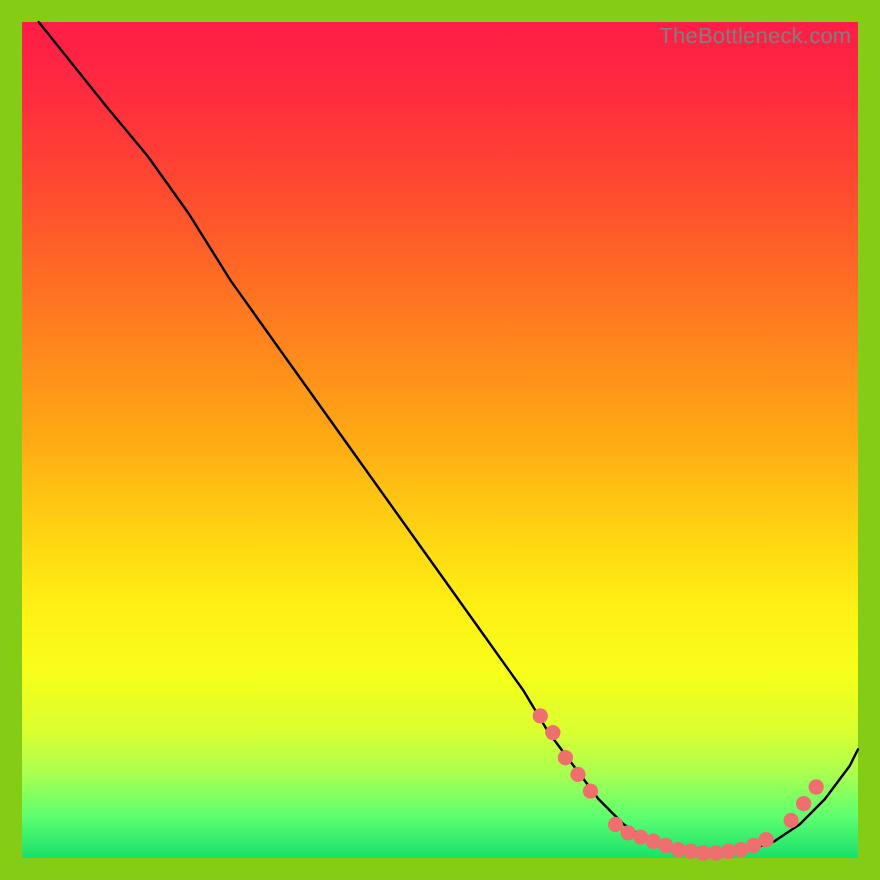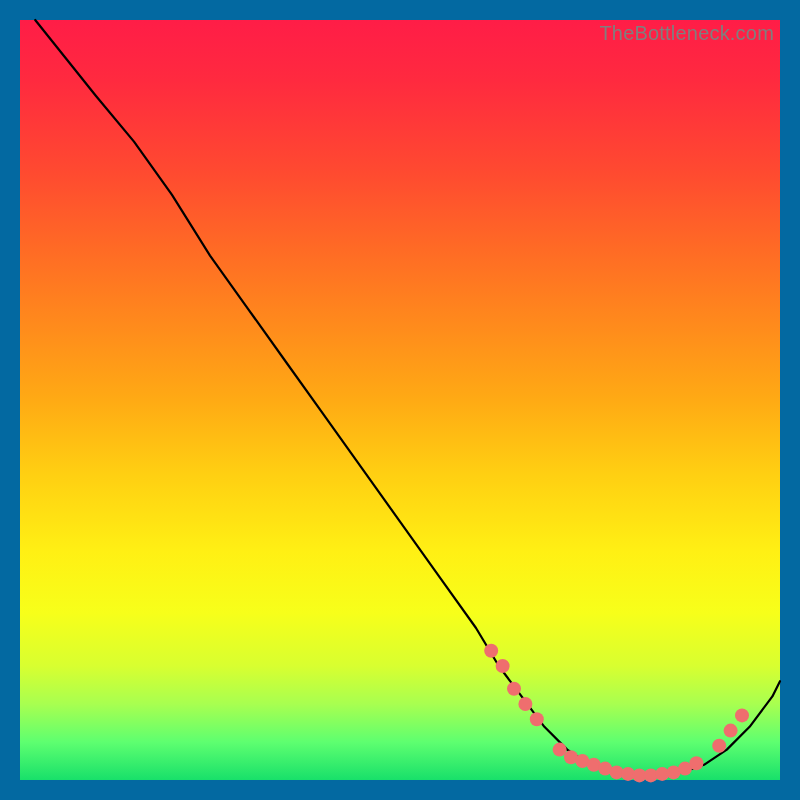--- a/index.html
+++ b/index.html
@@ -8,21 +8,21 @@
     width: 800px;
     height: 800px;
     background: #000;
     font-family: Arial, Helvetica, sans-serif;
     overflow: hidden;
   }
   .stage {
     position: relative;
     width: 800px;
     height: 800px;
-    background: #0369a1;
+    background: #84cc16;
   }
   .plot {
     position: absolute;
     left: 20px;
     top: 20px;
     width: 760px;
     height: 760px;
     
     background: linear-gradient(
       to bottom,

